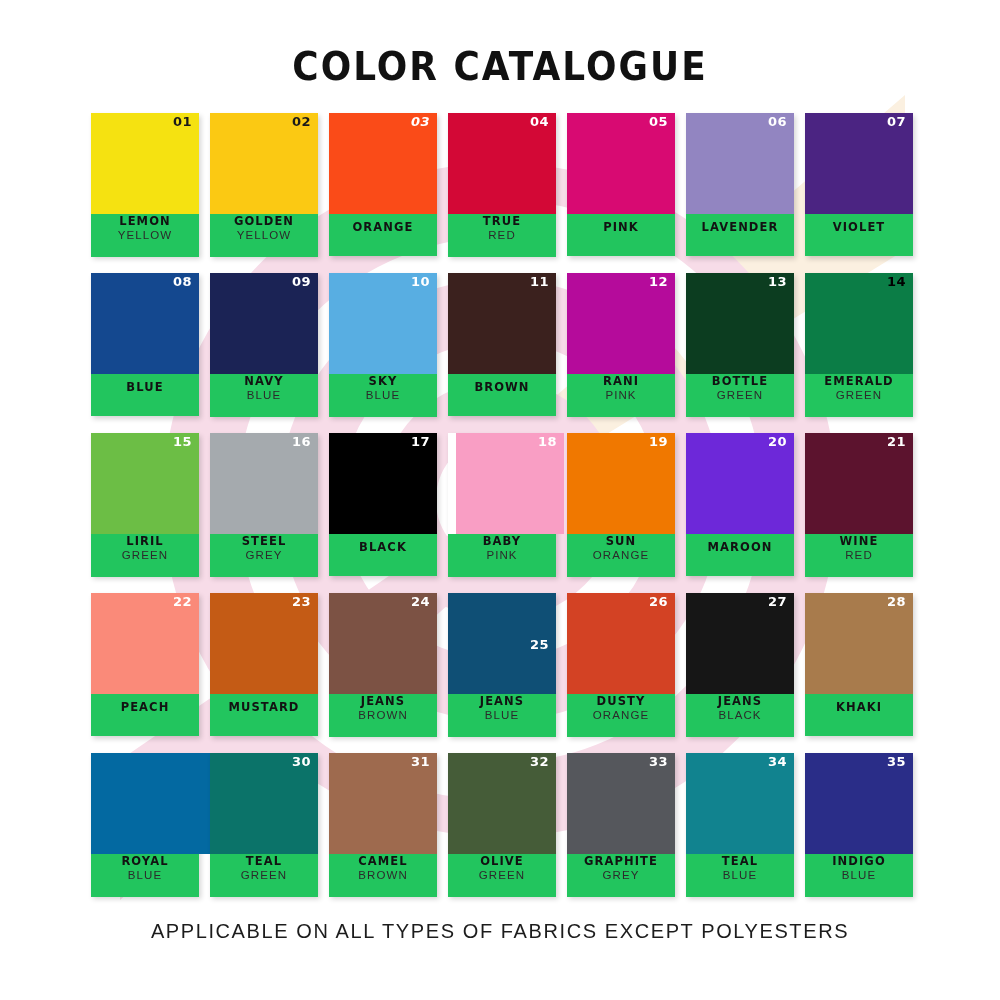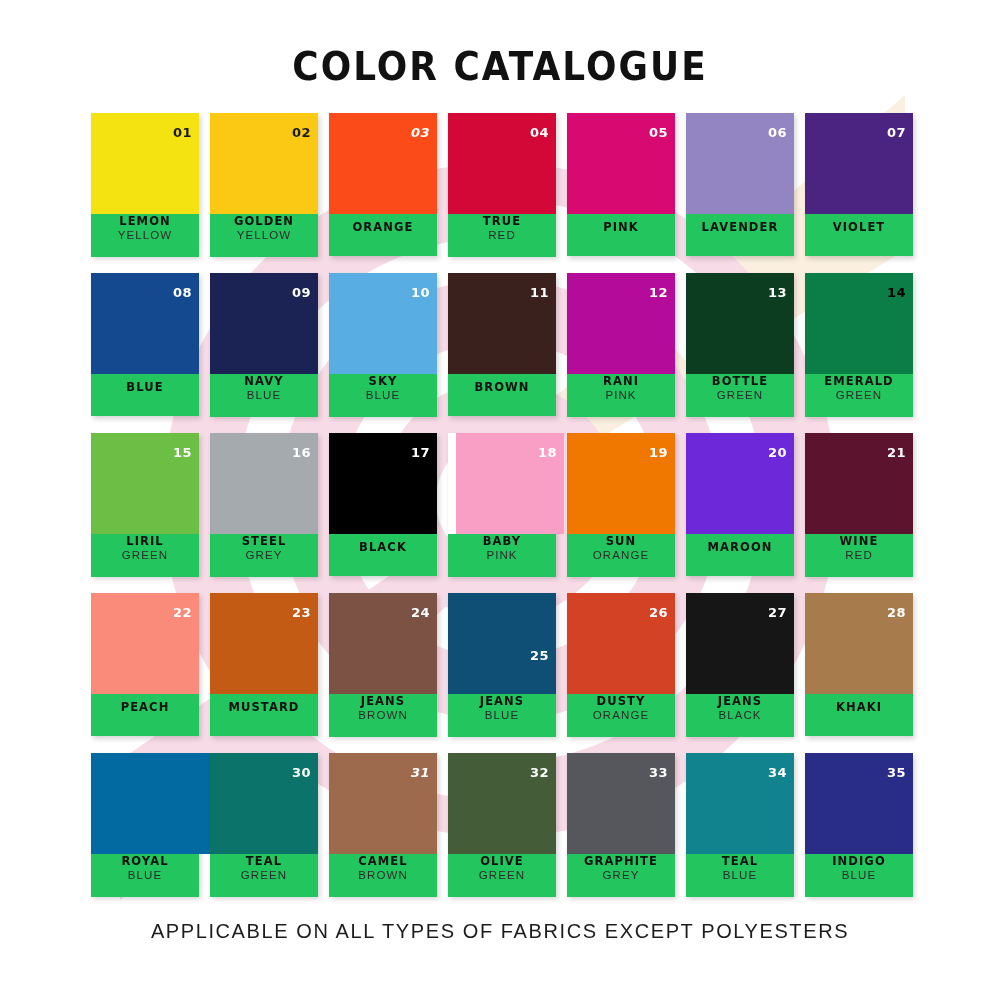--- a/index.html
+++ b/index.html
@@ -77,21 +77,21 @@
   .swatch {
     height: 101px;
     width: 100%;
     position: relative;
     flex: none;
   }
 
   .swatch-num {
     position: absolute;
     right: 7px;
-    top: 12px;
+    top: 1px;
     font-family: "DejaVu Sans", sans-serif;
     font-weight: bold;
     font-size: 13px;
     letter-spacing: 0.4px;
     line-height: 1.2;
   }
 
   .label {
     flex: 1;
     background: #22c55e;
@@ -413,21 +413,21 @@
       <div class="card">
         <div class="swatch" style="background: rgb(11, 115, 105);">
           <div class="swatch-num" style="color: rgb(255, 255, 255);">30</div>
         </div>
         <div class="label">
           <div class="label-1">TEAL</div>
           <div class="label-2">GREEN</div>
         </div>
       </div>
       <div class="card">
-        <div class="swatch" style="background: rgb(158, 106, 78); font-style: italic;">
+        <div class="swatch" style="background: rgb(158, 106, 78);">
           <div class="swatch-num" style="color: rgb(255, 255, 255);">31</div>
         </div>
         <div class="label">
           <div class="label-1">CAMEL</div>
           <div class="label-2">BROWN</div>
         </div>
       </div>
       <div class="card">
         <div class="swatch" style="background: rgb(69, 92, 56);">
           <div class="swatch-num" style="color: rgb(255, 255, 255);">32</div>

